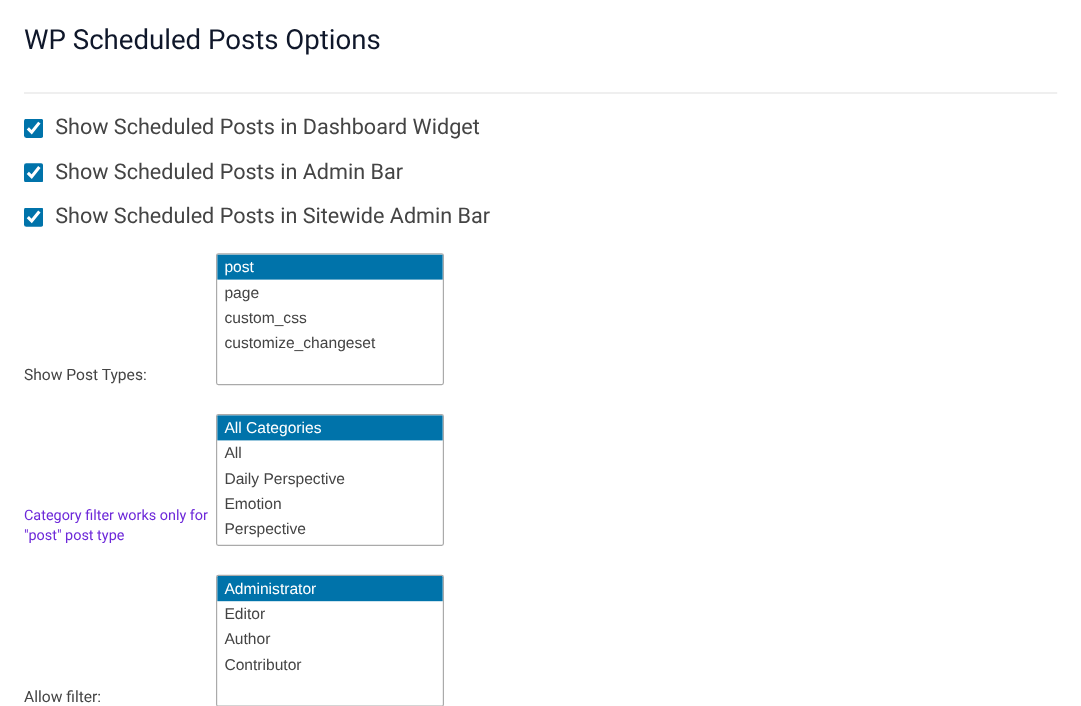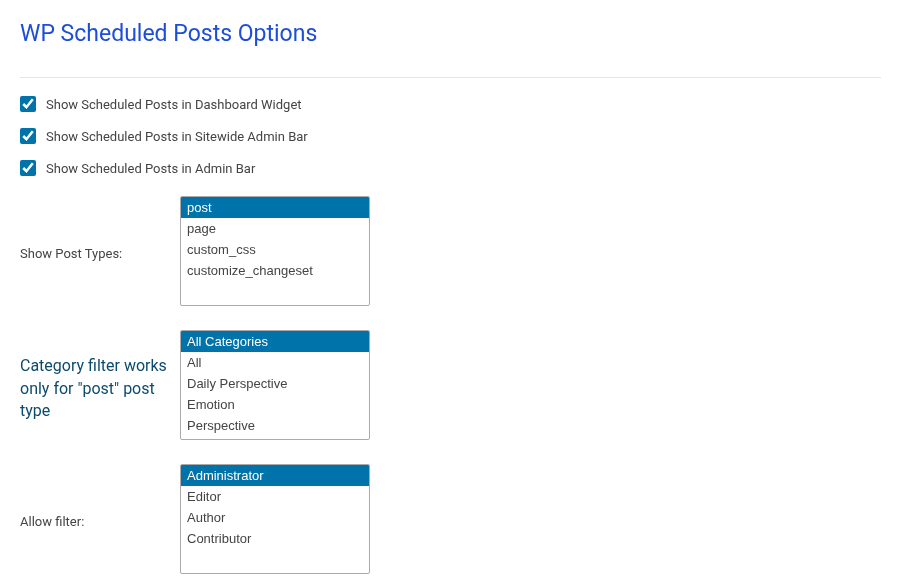--- a/index.html
+++ b/index.html
@@ -19,21 +19,21 @@
 
     .page-wrap {
       background: #fff;
       min-height: 588px;
       padding: 20px 20px 20px 20px;
     }
 
     .page-title {
       font-size: 23px;
       font-weight: 400;
-      color: #1d4ed8;
+      color: #0f172a;
       margin-bottom: 20px;
       padding-bottom: 10px;
     }
 
     .options-form {
       margin-top: 10px;
     }
 
     .option-row {
       display: flex;
@@ -55,40 +55,40 @@
 
     .checkbox-label input[type="checkbox"] {
       width: 16px;
       height: 16px;
       accent-color: #0073aa;
       cursor: pointer;
     }
 
     .label-text {
       color: #444;
-      font-size: 13px;
+      font-size: 18px;
     }
 
     .field-row {
       display: flex;
-      align-items: center;
+      align-items: flex-end;
       padding: 12px 0;
     }
 
     .field-label {
       width: 160px;
       min-width: 160px;
       padding-top: 4px;
       font-size: 13px;
       color: #444;
     }
 
     .field-label-sub {
-      font-size: 16px;
-      color: #0c4a6e;
+      font-size: 12px;
+      color: #6d28d9;
       line-height: 1.4;
       margin-top: 4px;
     }
 
     .field-control {
       flex: 1;
     }
 
     .listbox-wrap {
       position: relative;
@@ -139,28 +139,28 @@
     <div class="option-row checkbox-row">
       <label class="checkbox-label">
         <input type="checkbox" checked="" style="">
         <span class="label-text">Show Scheduled Posts in Dashboard Widget</span>
       </label>
     </div>
 
     <div class="option-row checkbox-row">
       <label class="checkbox-label">
         <input type="checkbox" checked="" style="">
-        <span class="label-text">Show Scheduled Posts in Sitewide Admin Bar</span>
+        <span class="label-text">Show Scheduled Posts in Admin Bar</span>
       </label>
     </div>
 
     <div class="option-row checkbox-row">
       <label class="checkbox-label">
         <input type="checkbox" checked="" style="">
-        <span class="label-text">Show Scheduled Posts in Admin Bar</span>
+        <span class="label-text">Show Scheduled Posts in Sitewide Admin Bar</span>
       </label>
     </div>
 
     <div class="field-row">
       <div class="field-label">
         <span>Show Post Types:</span>
       </div>
       <div class="field-control">
         <div class="listbox-wrap">
           <select multiple="">

